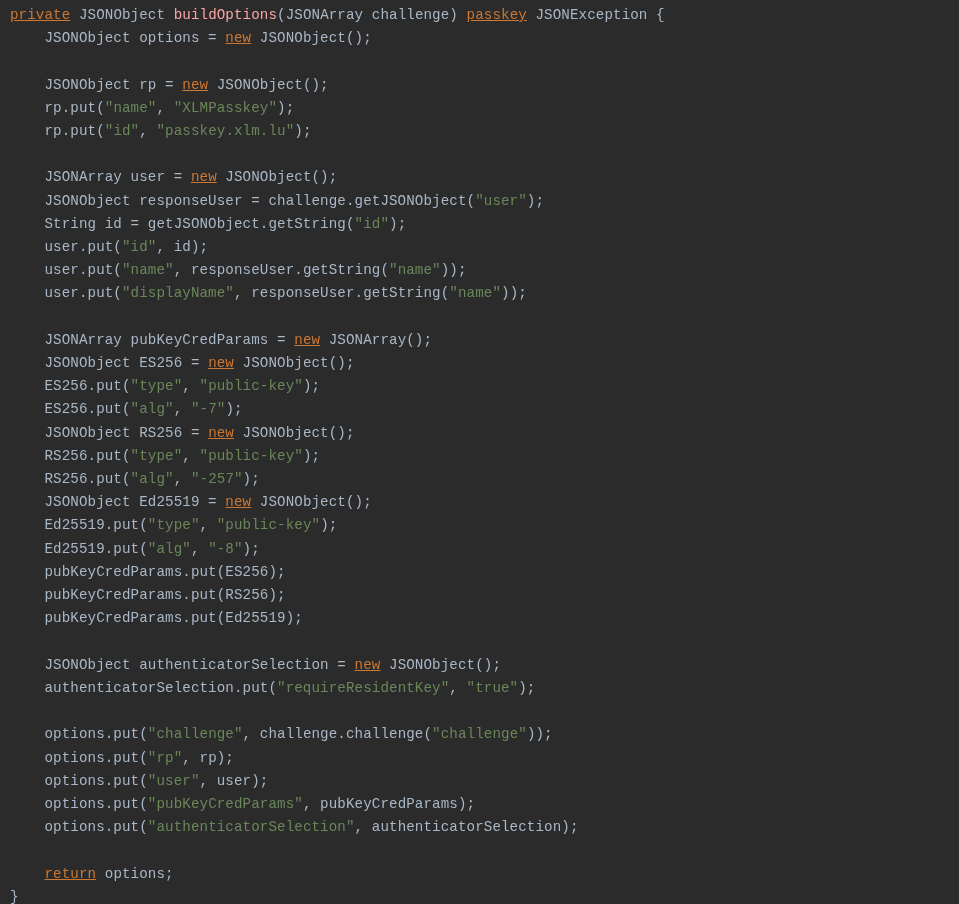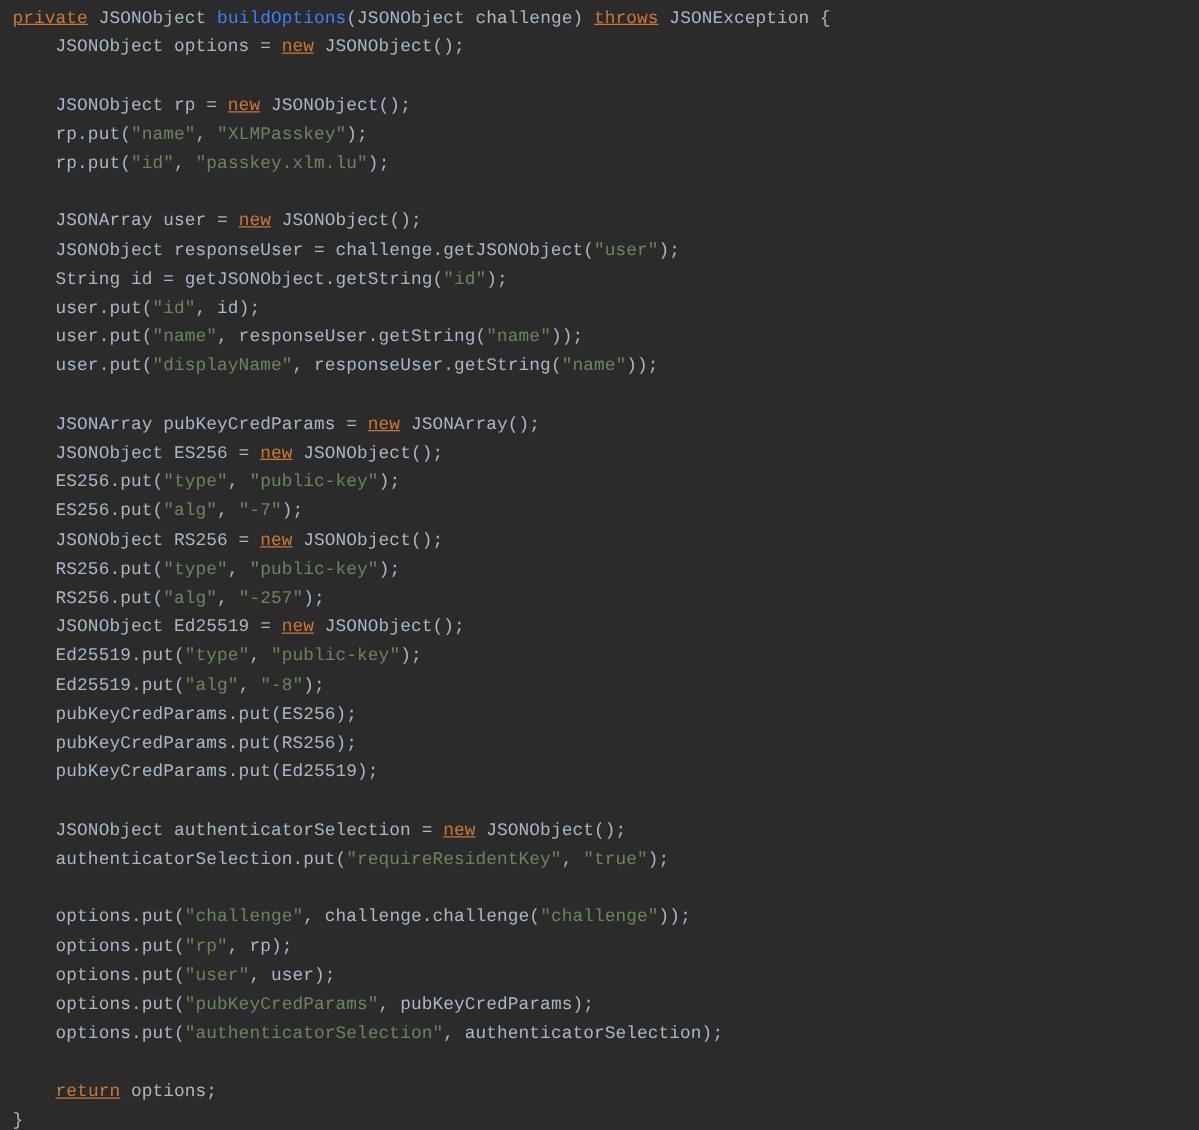--- a/index.html
+++ b/index.html
@@ -14,27 +14,27 @@
     margin: 0;
     padding: 4px 10px 8px 10px;
     font-family: Consolas, "Courier New", monospace;
     font-size: 14.2px;
     line-height: 23.2px;
     color: #a9b7c6;
     white-space: pre;
     letter-spacing: 0.1px;
   }
   .kw  { color: #cc7832; text-decoration: underline; }            
-  .mname { color: #3b82f6; }          
+  .mname { color: #fca5a5; }          
   .str { color: #6a8759; }
 </style>
 </head>
 <body>
 
-<pre class="code"><span><span class="kw">private</span><span> JSONObject </span><span class="mname">buildOptions</span><span>(JSONObject challenge) </span><span class="kw">throws</span><span> JSONException {</span></span>
+<pre class="code"><span><span class="kw">private</span><span> JSONObject </span><span class="mname">buildOptions</span><span>(JSONArray challenge) </span><span class="kw">passkey</span><span> JSONException {</span></span>
 <span><span>    JSONObject options = </span><span class="kw">new</span><span> JSONObject();</span></span>
 <span><span></span></span>
 <span><span>    JSONObject rp = </span><span class="kw">new</span><span> JSONObject();</span></span>
 <span><span>    rp.put(</span><span class="str">"name"</span><span>, </span><span class="str">"XLMPasskey"</span><span>);</span></span>
 <span><span>    rp.put(</span><span class="str">"id"</span><span>, </span><span class="str">"passkey.xlm.lu"</span><span>);</span></span>
 <span><span></span></span>
 <span><span>    JSONArray user = </span><span class="kw">new</span><span> JSONObject();</span></span>
 <span><span>    JSONObject responseUser = challenge.getJSONObject(</span><span class="str">"user"</span><span>);</span></span>
 <span><span>    String id = getJSONObject.getString(</span><span class="str">"id"</span><span>);</span></span>
 <span><span>    user.put(</span><span class="str">"id"</span><span>, id);</span></span>

